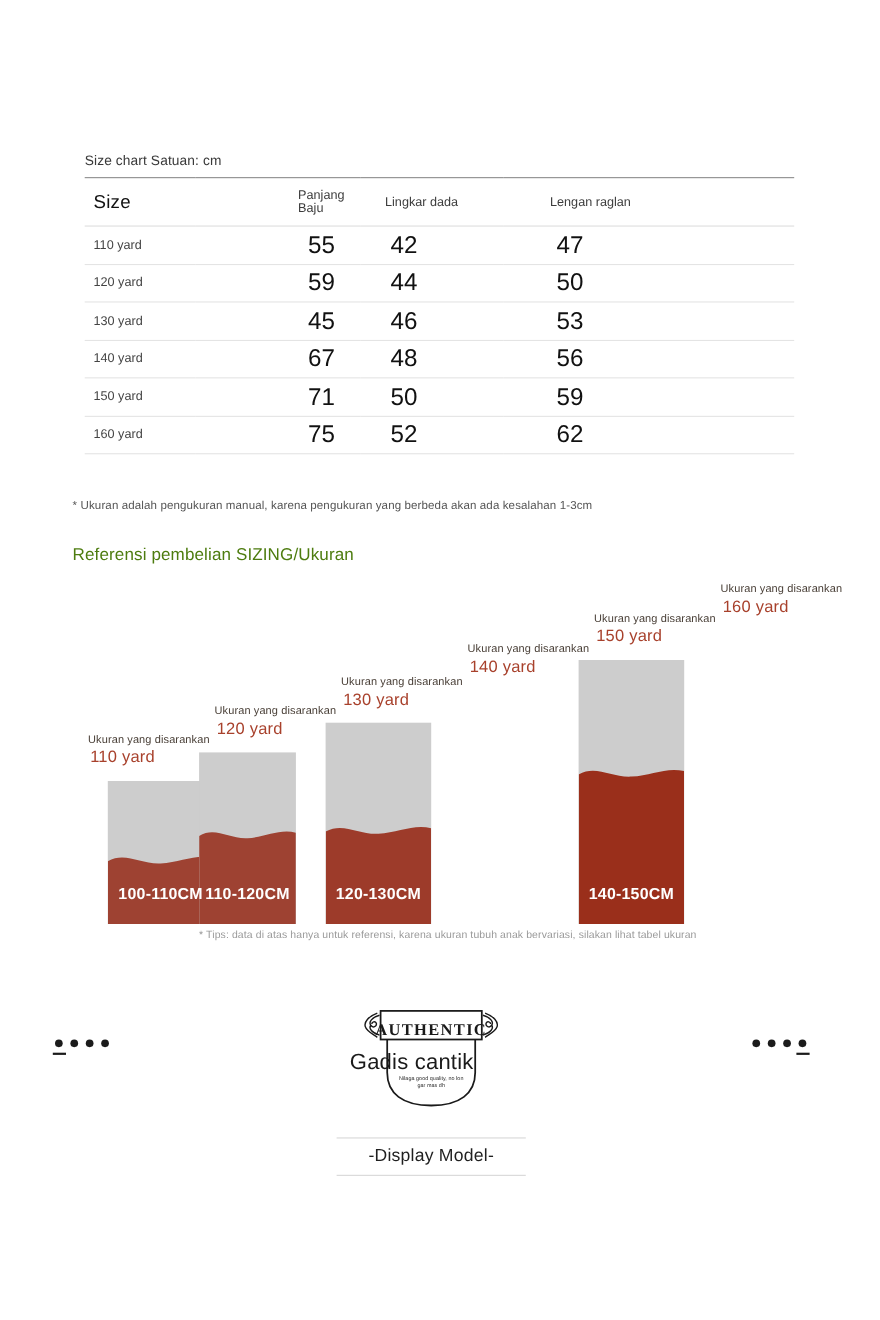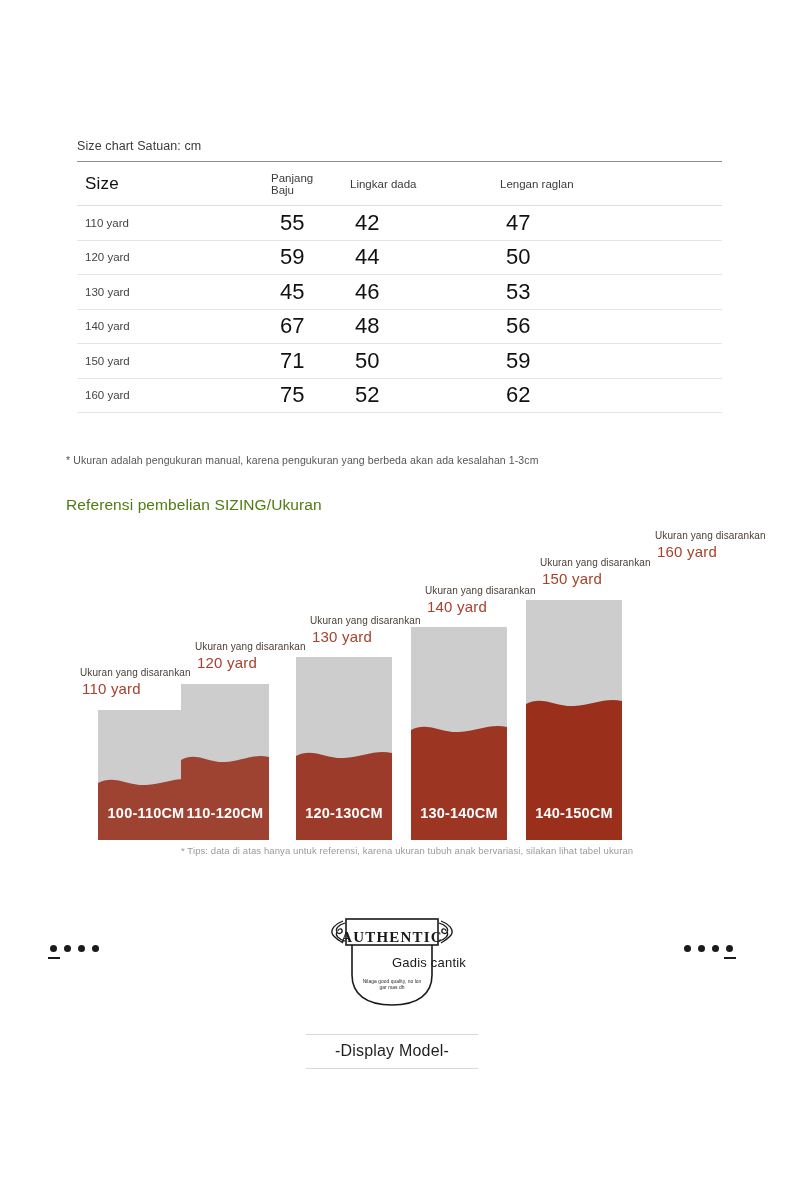--- a/index.html
+++ b/index.html
@@ -227,22 +227,22 @@
     font-weight: bold;
     letter-spacing: 1.2px;
     color: #1a1a1a;
     font-family: "Liberation Serif", "DejaVu Serif", serif;
   }
   .badge-brand {
     position: absolute;
     left: 0;
     right: 0;
     top: 43px;
-    text-align: right;
-    font-size: 13px;
+    text-align: left;
+    font-size: 20px;
     color: #1a1a1a;
     letter-spacing: 0.2px;
   }
   .badge-fine {
     position: absolute;
     left: 0;
     right: 0;
     top: 66px;
     text-align: center;
     font-size: 5px;
@@ -405,28 +405,20 @@
           <path d="M0,12 C16,3 30,15 48,14 C66,13 80,5 96,9 L96,96 L0,96 Z" fill="#9d3b2a"></path>
         </svg>
       </div>
       <div class="bar-bottom-label">120-130CM</div>
     </div>
   </div>
 
   <div class="bar-group" style="left:411px; width:96px; height:323px;">
     <div class="bar-rec-text" style="left:14px; top:68px;">Ukuran yang disarankan</div>
     <div class="bar-yard-text" style="left:16px; top:81px;">140 yard</div>
-    <div class="bar" style="left:0; width:96px; height:213px;">
-      <div class="bar-fill" style="height:122px;">
-        <svg viewBox="0 0 96 122" preserveAspectRatio="none">
-          <path d="M0,12 C16,3 30,15 48,14 C66,13 80,5 96,9 L96,122 L0,122 Z" fill="#9d3523"></path>
-        </svg>
-      </div>
-      <div class="bar-bottom-label">130-140CM</div>
-    </div>
   </div>
 
   <div class="bar-group" style="left:526px; width:96px; height:323px;">
     <div class="bar-rec-text" style="left:14px; top:40px;">Ukuran yang disarankan</div>
     <div class="bar-yard-text" style="left:16px; top:53px;">150 yard</div>
     <div class="bar" style="left:0; width:96px; height:240px;">
       <div class="bar-fill" style="height:148px;">
         <svg viewBox="0 0 96 148" preserveAspectRatio="none">
           <path d="M0,12 C16,3 30,15 48,14 C66,13 80,5 96,9 L96,148 L0,148 Z" fill="#9a2f1b"></path>
         </svg>

